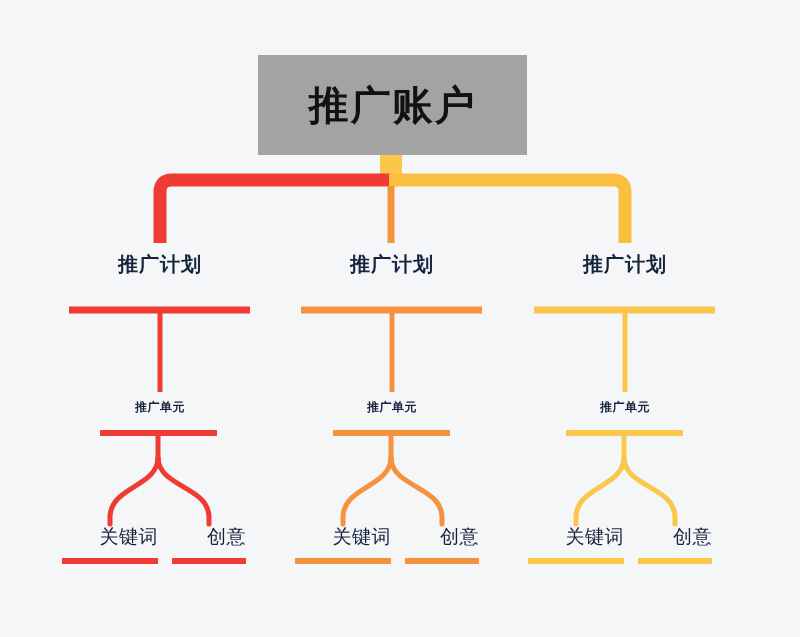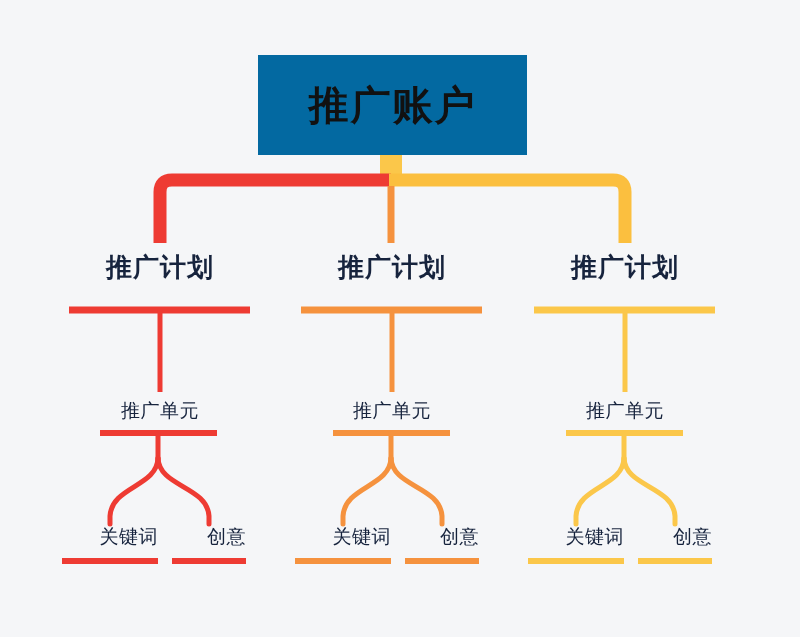--- a/index.html
+++ b/index.html
@@ -44,28 +44,28 @@
     line-height: 1;
   }
   .node-label {
     position: absolute;
     text-align: center;
     color: #16233d;
     white-space: nowrap;
     z-index: 4;
   }
   .lvl-plan {
-    font-size: 26px;
+    font-size: 20px;
     font-weight: bold;
     letter-spacing: 1px;
     line-height: 1;
   }
   .lvl-unit {
-    font-size: 19px;
-    font-weight: normal;
+    font-size: 12px;
+    font-weight: bold;
     letter-spacing: 0.5px;
     line-height: 1;
   }
   .lvl-leaf {
     font-size: 19px;
     font-weight: normal;
     letter-spacing: 0.5px;
     line-height: 1;
     text-align: right;
   }
@@ -106,21 +106,21 @@
     <path d="M 534 310 L 715 310" stroke="#fbc74a" stroke-width="7" stroke-linecap="butt"></path>
     <path d="M 625 310 L 625 392" stroke="#fbc74a" stroke-width="5" stroke-linecap="butt"></path>
     <path d="M 566 433 L 683 433" stroke="#fbc74a" stroke-width="6" stroke-linecap="butt"></path>
     <path d="M 624 433 L 624 462" stroke="#fbc74a" stroke-width="5" stroke-linecap="butt"></path>
     <path d="M 624 458 C 623 487, 578 486, 576 516 L 576 524" fill="none" stroke="#fbc74a" stroke-width="5" stroke-linecap="round"></path>
     <path d="M 624 458 C 625 487, 673 486, 675 516 L 675 524" fill="none" stroke="#fbc74a" stroke-width="5" stroke-linecap="round"></path>
     <path d="M 528 561 L 624 561" stroke="#fbc74a" stroke-width="6" stroke-linecap="butt"></path>
     <path d="M 638 561 L 712 561" stroke="#fbc74a" stroke-width="6" stroke-linecap="butt"></path>
   </svg>
 
-  <div class="root-card" style="background: #0369a1;">
+  <div class="root-card" style="background: #a3a3a3;">
     <span class="root-title" style="color: rgb(17, 17, 17);">推广账户</span>
   </div>
 
   <div class="node-label lvl-plan" style="left: 60px; top: 254px; width: 200px; color: rgb(22, 35, 61);">
     <span>推广计划</span>
   </div>
   <div class="node-label lvl-plan" style="left: 292px; top: 254px; width: 200px; color: rgb(22, 35, 61);">
     <span>推广计划</span>
   </div>
   <div class="node-label lvl-plan" style="left: 525px; top: 254px; width: 200px; color: rgb(22, 35, 61);">

